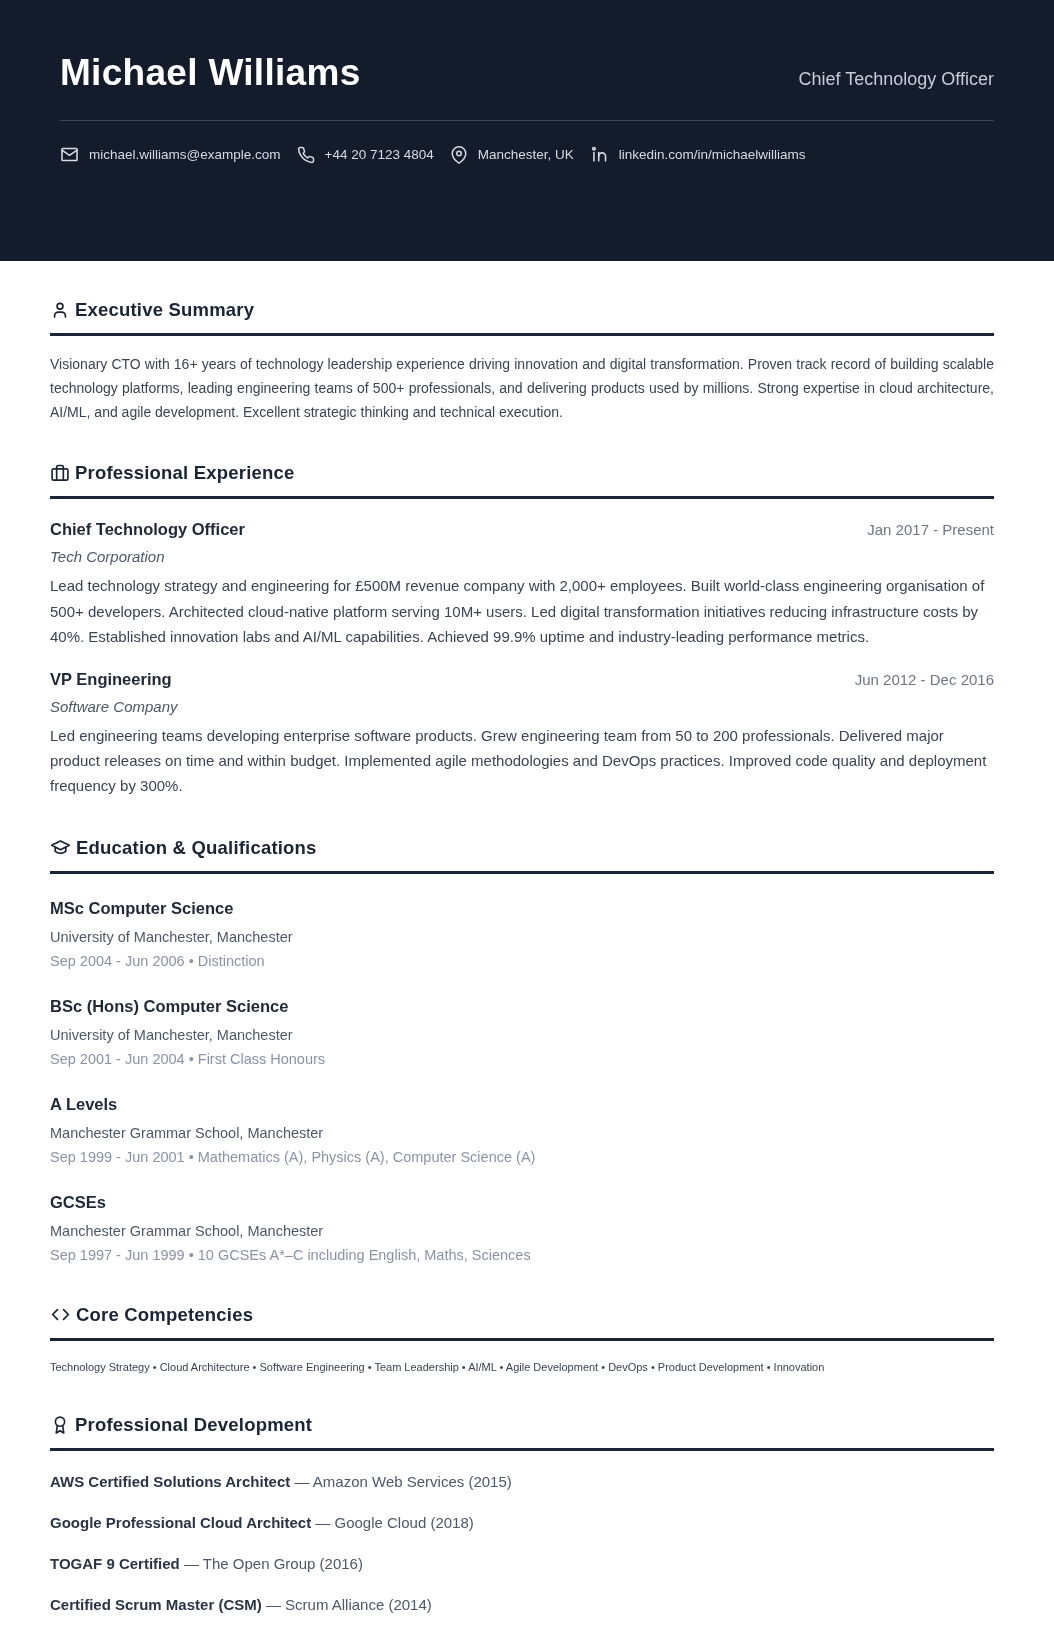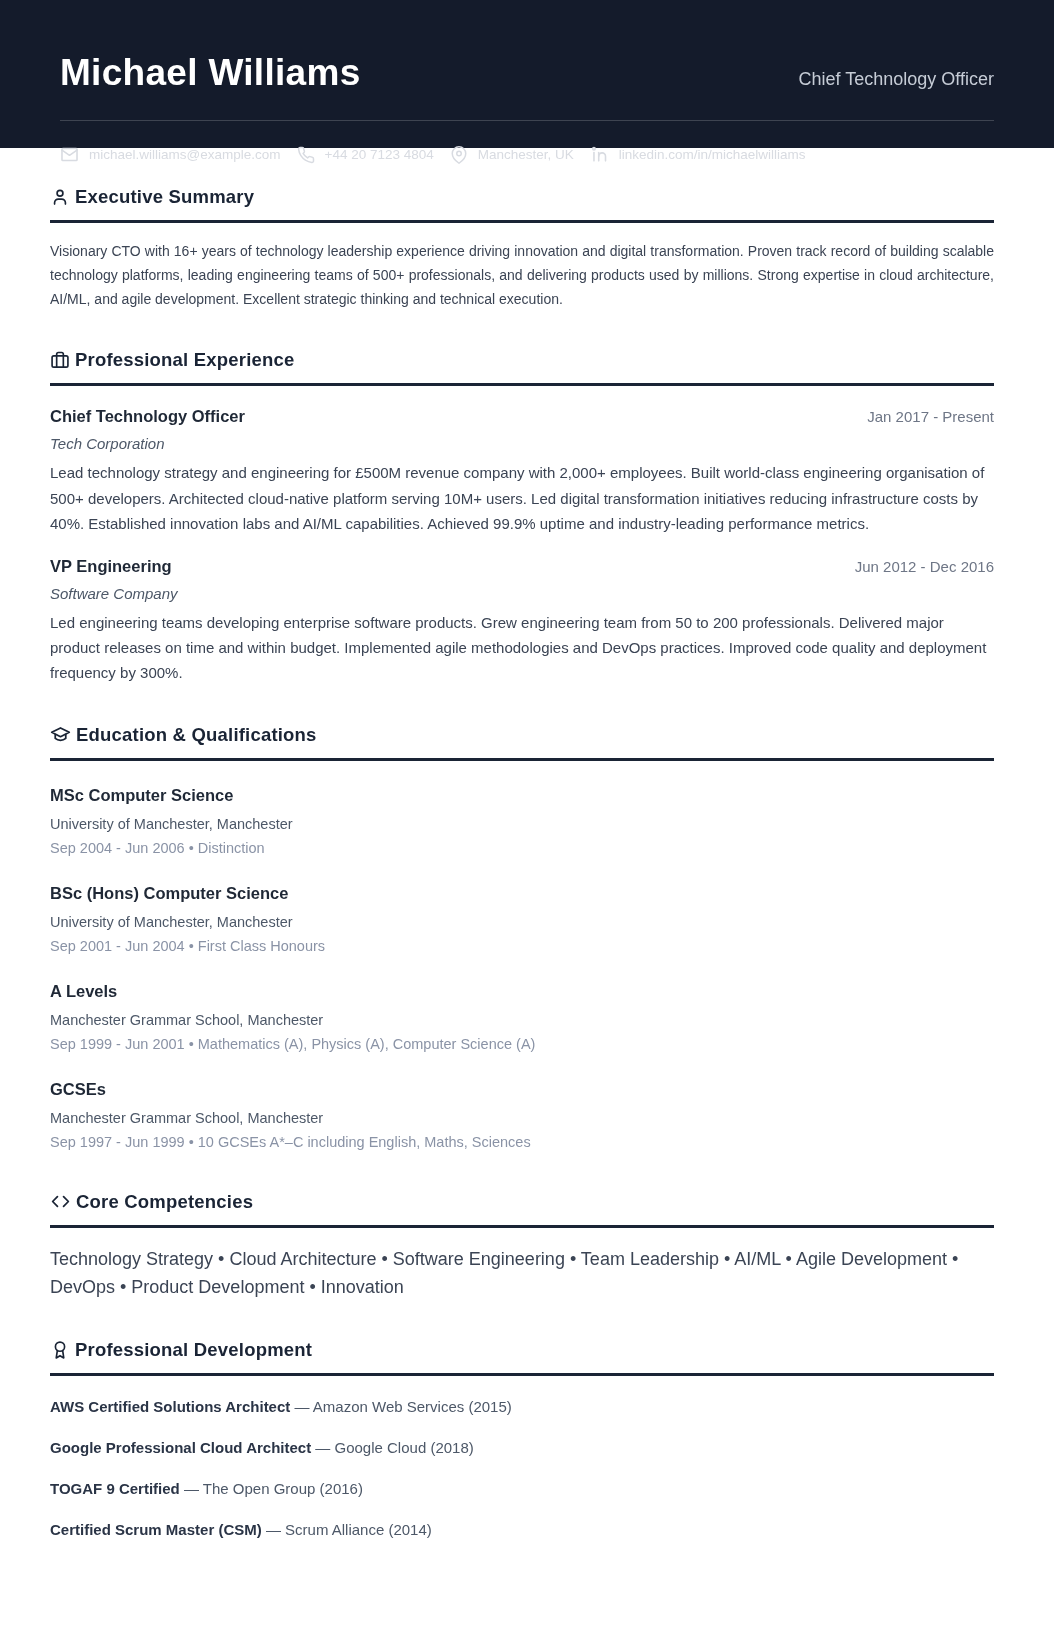--- a/index.html
+++ b/index.html
@@ -12,21 +12,21 @@
     background: #ffffff;
     position: relative;
     overflow: hidden;
   }
 
   
   .cv-header {
     background: #141b2b;
     color: #ffffff;
     padding: 52px 60px 30px 60px;
-    height: 148px;
+    height: 261px;
   }
   .header-top {
     display: flex;
     justify-content: space-between;
     align-items: baseline;
   }
   .cv-name {
     font-size: 37px;
     font-weight: 700;
     letter-spacing: 0.3px;
@@ -109,21 +109,21 @@
 
   
   .edu-entry { margin-top: 25px; }
   .edu-degree { font-size: 16.5px; font-weight: 700; color: #1f2836; }
   .edu-school { margin-top: 9px; font-size: 14.5px; color: #4d5868; line-height: 1.45; }
   .edu-details { margin-top: 3px; font-size: 14.5px; color: #8a93a6; line-height: 1.45; }
 
   
   .competencies-text {
     margin-top: 18px;
-    font-size: 18px;
+    font-size: 11px;
     line-height: 1.55;
     color: #3b4454;
   }
 
   
   .certs { margin-top: 4px; }
   .cert-item { margin-top: 20px; font-size: 15px; line-height: 1.4; }
   .cert-name { font-weight: 700; color: #2a3446; }
   .cert-issuer { color: #4d5868; }
 </style>

